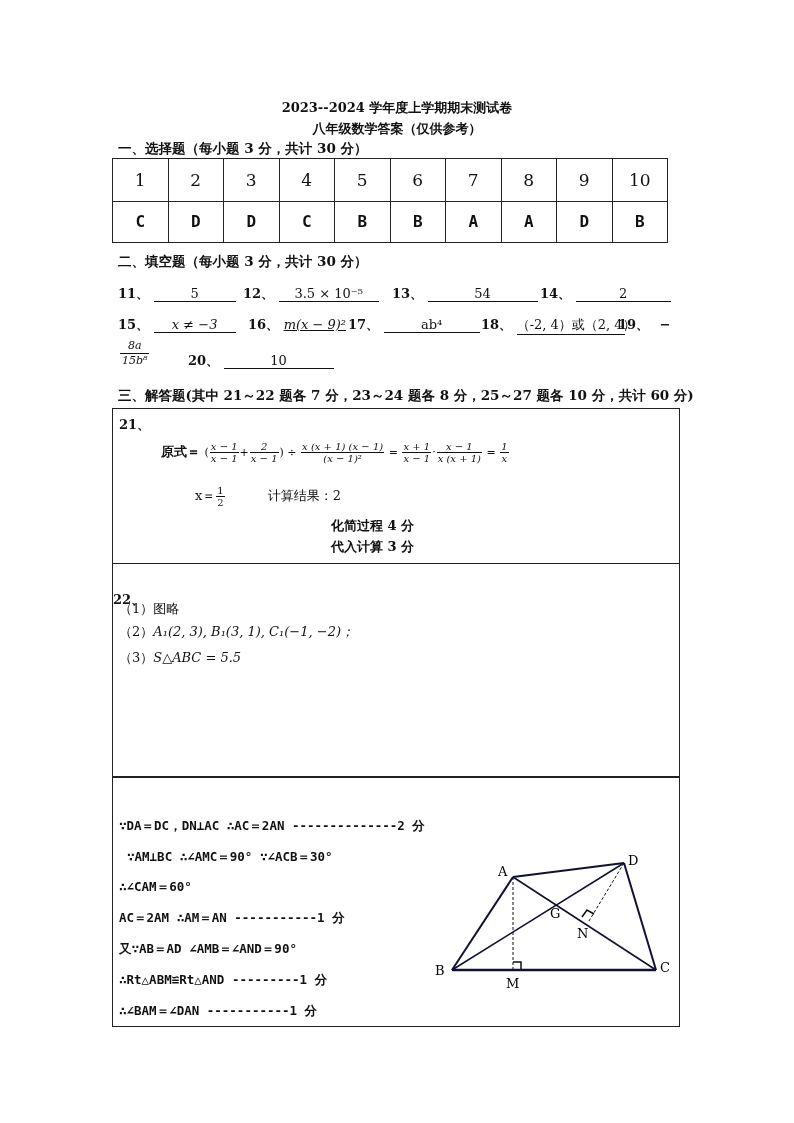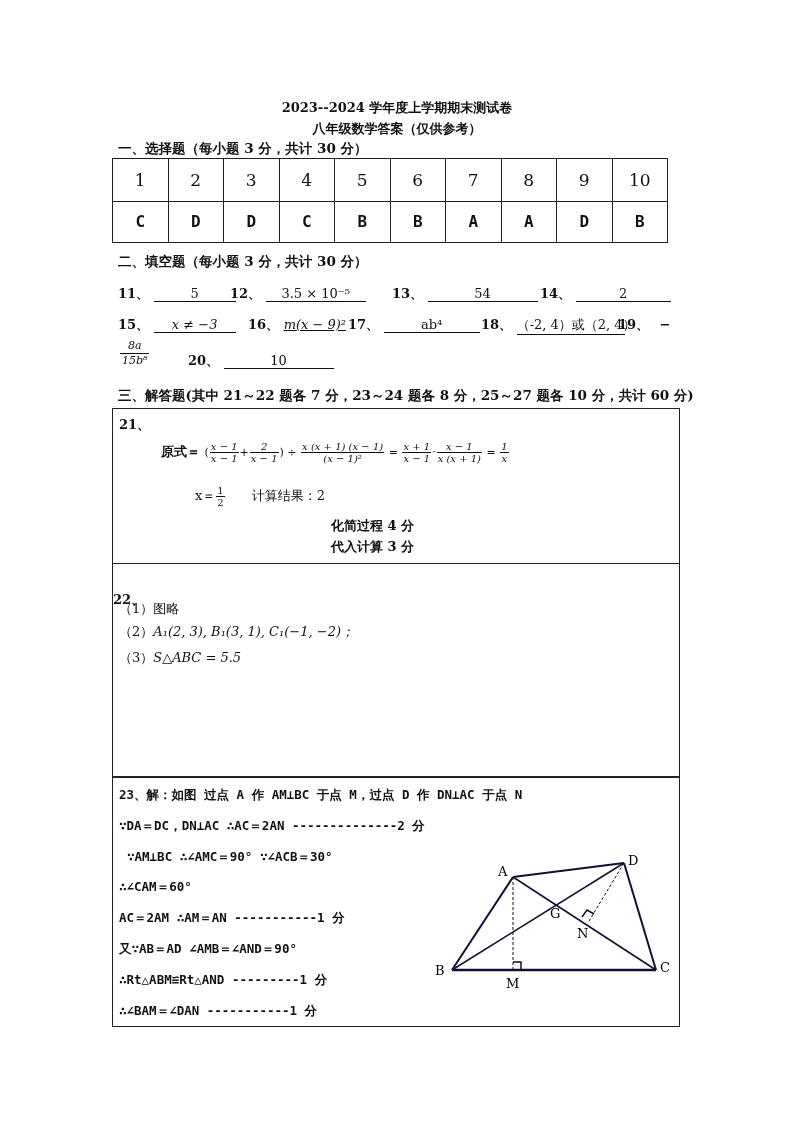--- a/index.html
+++ b/index.html
@@ -57,21 +57,21 @@
   </tr>
 </tbody>
   </table>
 
 <div class="abs sec" style="top:253px; font-weight:bold;">二、填空题（每小题 3 分，共计 30 分）</div>
 
 <div class="abs fill" style="top:285px; left:118px;">
   <span>11、</span>
   <span class="blank" style="width:82px;">5</span>
 </div>
-<div class="abs fill" style="top:285px; left:230px;">
+<div class="abs fill" style="top:285px; left:243px;">
   <span>12、</span>
   <span class="blank" style="width:100px;">3.5 × 10⁻⁵</span>
 </div>
 <div class="abs fill" style="top:285px; left:392px;">
   <span>13、</span>
   <span class="blank" style="width:110px;">54</span>
 </div>
 <div class="abs fill" style="top:285px; left:540px;">
   <span>14、</span>
   <span class="blank" style="width:95px;">2</span>
@@ -111,39 +111,38 @@
 <div class="box" style="top:408px; height:156px;">
   <div class="qnum" style="left:6px; top:7px;">21、</div>
   <div class="line" style="left:48px; top:32px; font-weight:bold;">
     <span>原式＝</span>
     <span style="font-weight:normal; font-size:11px;">
       (<span class="frac math"><span class="n">x − 1</span><span class="d">x − 1</span></span>+<span class="frac math"><span class="n">2</span><span class="d">x − 1</span></span>) ÷ <span class="frac math"><span class="n">x (x + 1) (x − 1)</span><span class="d">(x − 1)²</span></span> = <span class="frac math"><span class="n">x + 1</span><span class="d">x − 1</span></span>·<span class="frac math"><span class="n">x − 1</span><span class="d">x (x + 1)</span></span> = <span class="frac math"><span class="n">1</span><span class="d">x</span></span>
     </span>
   </div>
   <div class="line" style="left:82px; top:76px;">
     <span>x＝</span><span class="frac"><span class="n">1</span><span class="d">2</span></span>
-    <span style="margin-left:22px;">计算结果：2</span>
+    <span style="margin-left:38px;">计算结果：2</span>
   </div>
   <div class="line" style="left:218px; top:108px; font-weight:bold;">化简过程 4 分</div>
   <div class="line" style="left:218px; top:129px; font-weight:bold;">代入计算 3 分</div>
 </div>
 
 <div class="box" style="top:562px; height:216px; border-top:none;">
   <div class="qnum" style="left:0; top:8px;margin-top:21px;">22、</div>
   <div class="line" style="left:6px; top:38px;">（1）图略</div>
   <div class="line" style="left:6px; top:61px;">
     <span>（2）</span><span class="math">A₁(2, 3), B₁(3, 1), C₁(−1, −2)；</span>
   </div>
   <div class="line" style="left:6px; top:87px;">
     <span>（3）</span><span class="math">S△ABC = 5.5</span>
   </div>
 </div>
 
 <div class="box" style="top:776px; height:251px;">
-  <div class="line mono" style="left:6px; top:10px;">23、解：如图 过点 A 作 AM⊥BC 于点 M，过点 D 作 DN⊥AC 于点 N</div>
   <div class="line mono" style="left:6px; top:41px;">∵DA＝DC，DN⊥AC  ∴AC＝2AN --------------2 分</div>
   <div class="line mono" style="left:6px; top:72px;margin-left:8px;">∵AM⊥BC ∴∠AMC＝90° ∵∠ACB＝30°</div>
   <div class="line mono" style="left:6px; top:102px;">∴∠CAM＝60°</div>
   <div class="line mono" style="left:6px; top:133px;">AC＝2AM  ∴AM＝AN  -----------1 分</div>
   <div class="line mono" style="left:6px; top:164px;">又∵AB＝AD ∠AMB＝∠AND＝90°</div>
   <div class="line mono" style="left:6px; top:195px;">∴Rt△ABM≌Rt△AND ---------1 分</div>
   <div class="line mono" style="left:6px; top:226px;">∴∠BAM＝∠DAN  -----------1 分</div>
 </div>
 
 <svg class="abs" style="left:430px; top:845px;" width="250" height="150" viewBox="430 845 250 150">

